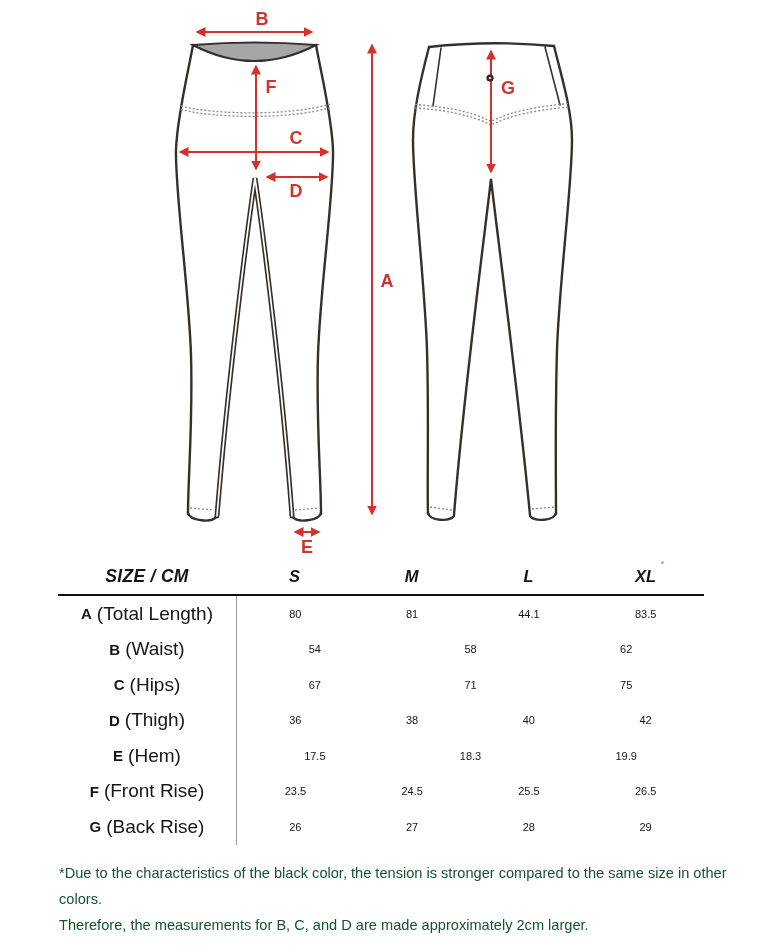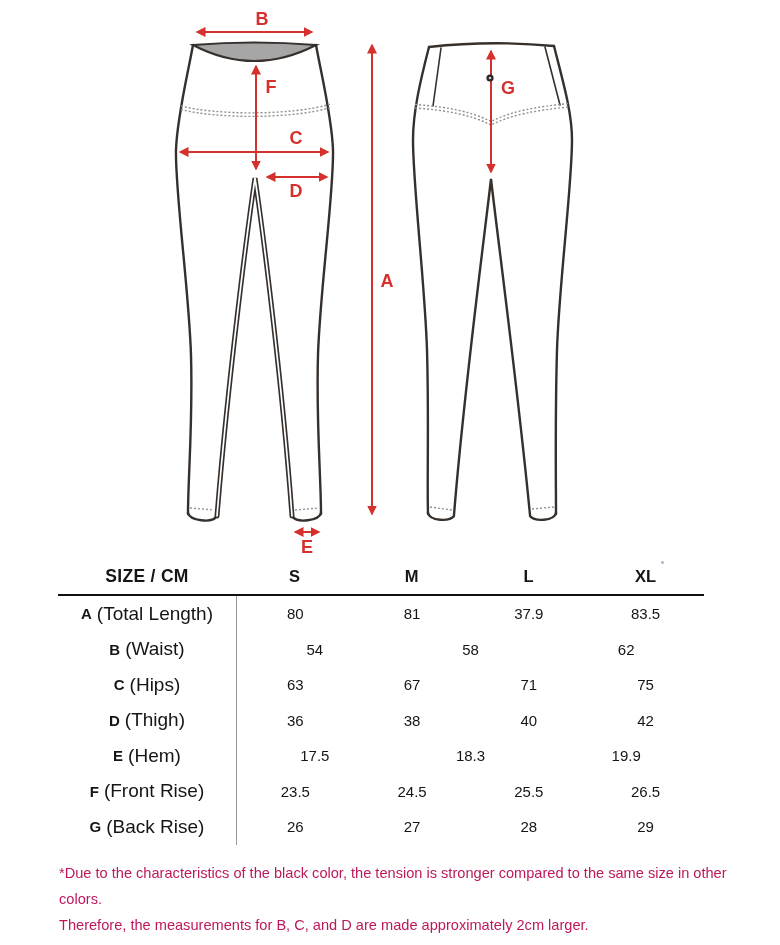--- a/index.html
+++ b/index.html
@@ -14,34 +14,34 @@
   .inseam-outer{stroke:#36302c;fill:none;stroke-width:5;stroke-linecap:round;}
   .inseam-inner{stroke:#ffffff;fill:none;stroke-width:1.7;stroke-linecap:round;}
   .waistband{fill:#a6a6a6;stroke:#36302c;stroke-width:2.2;}
   .stitch{stroke:#8f8f8f;fill:none;stroke-width:1.4;stroke-dasharray:2 2;stroke-linecap:butt;}
   .redline{stroke:#d4302c;fill:none;stroke-width:2;}
   .mlabel{fill:#d4302c;font-weight:bold;font-size:18px;text-anchor:middle;
           font-family:"Liberation Sans","DejaVu Sans",sans-serif;}
   .ah{fill:#d4302c;}
   
   .tbl{position:absolute;left:58px;top:559px;width:646px;color:#151515;}
-  .tbl-header{display:flex;align-items:center;height:35px;border-bottom:2px solid #101010;}
+  .tbl-header{display:flex;align-items:center;height:35px;border-bottom:2px solid #101010;font-style:italic;}
   .tbl-row{display:flex;align-items:stretch;height:35.5px;}
   .cell-label{width:178px;display:flex;align-items:center;justify-content:center;}
   .tbl-row .cell-label{border-right:1px solid #9a9a9a;}
-  .cell{flex:1;display:flex;align-items:center;justify-content:center;font-size:15px;}
+  .cell{flex:1;display:flex;align-items:center;justify-content:center;font-size:11px;}
   .hl{font-weight:bold;font-size:17.5px;letter-spacing:.3px;}
   .hs{font-weight:bold;font-size:16.5px;}
   .rk{font-weight:bold;font-size:15px;margin-right:5px;}
   .rn{font-size:19px;}
   .speck{position:absolute;left:661px;top:561px;width:3px;height:3px;border-radius:50%;
          background:#8c86b8;opacity:.65;}
   
   .notes{position:absolute;left:59px;top:860px;width:680px;font-size:14.6px;line-height:26px;color:#111;}
-  .note-red{color:#be185d;}
+  .note-red{color:#14532d;}
 </style>
 </head>
 <body>
 
 <div class="stage">
 
   <svg class="diagram" width="780" height="560" viewBox="0 0 780 560">
     <defs>
       <marker id="ah" viewBox="0 0 10 10" refX="8.5" refY="5" markerWidth="5" markerHeight="5" orient="auto-start-reverse">
         <path class="ah" d="M0,0 L10,5 L0,10 z"></path>
@@ -121,40 +121,39 @@
       <div class="cell hs">XL</div>
     </div>
 
     <div class="tbl-row">
       <div class="cell-label">
         <span class="rk">A</span>
         <span class="rn">(Total Length)</span>
       </div>
       <div class="cell">80</div>
       <div class="cell">81</div>
-      <div class="cell">37.9</div>
+      <div class="cell">44.1</div>
       <div class="cell">83.5</div>
     </div>
 
     <div class="tbl-row">
       <div class="cell-label">
         <span class="rk">B</span>
         <span class="rn">(Waist)</span>
       </div>
       <div class="cell">54</div>
       <div class="cell">58</div>
       <div class="cell">62</div>
     </div>
 
     <div class="tbl-row">
       <div class="cell-label">
         <span class="rk">C</span>
         <span class="rn">(Hips)</span>
       </div>
-      <div class="cell">63</div>
       <div class="cell">67</div>
       <div class="cell">71</div>
       <div class="cell">75</div>
     </div>
 
     <div class="tbl-row">
       <div class="cell-label">
         <span class="rk">D</span>
         <span class="rn">(Thigh)</span>
       </div>

